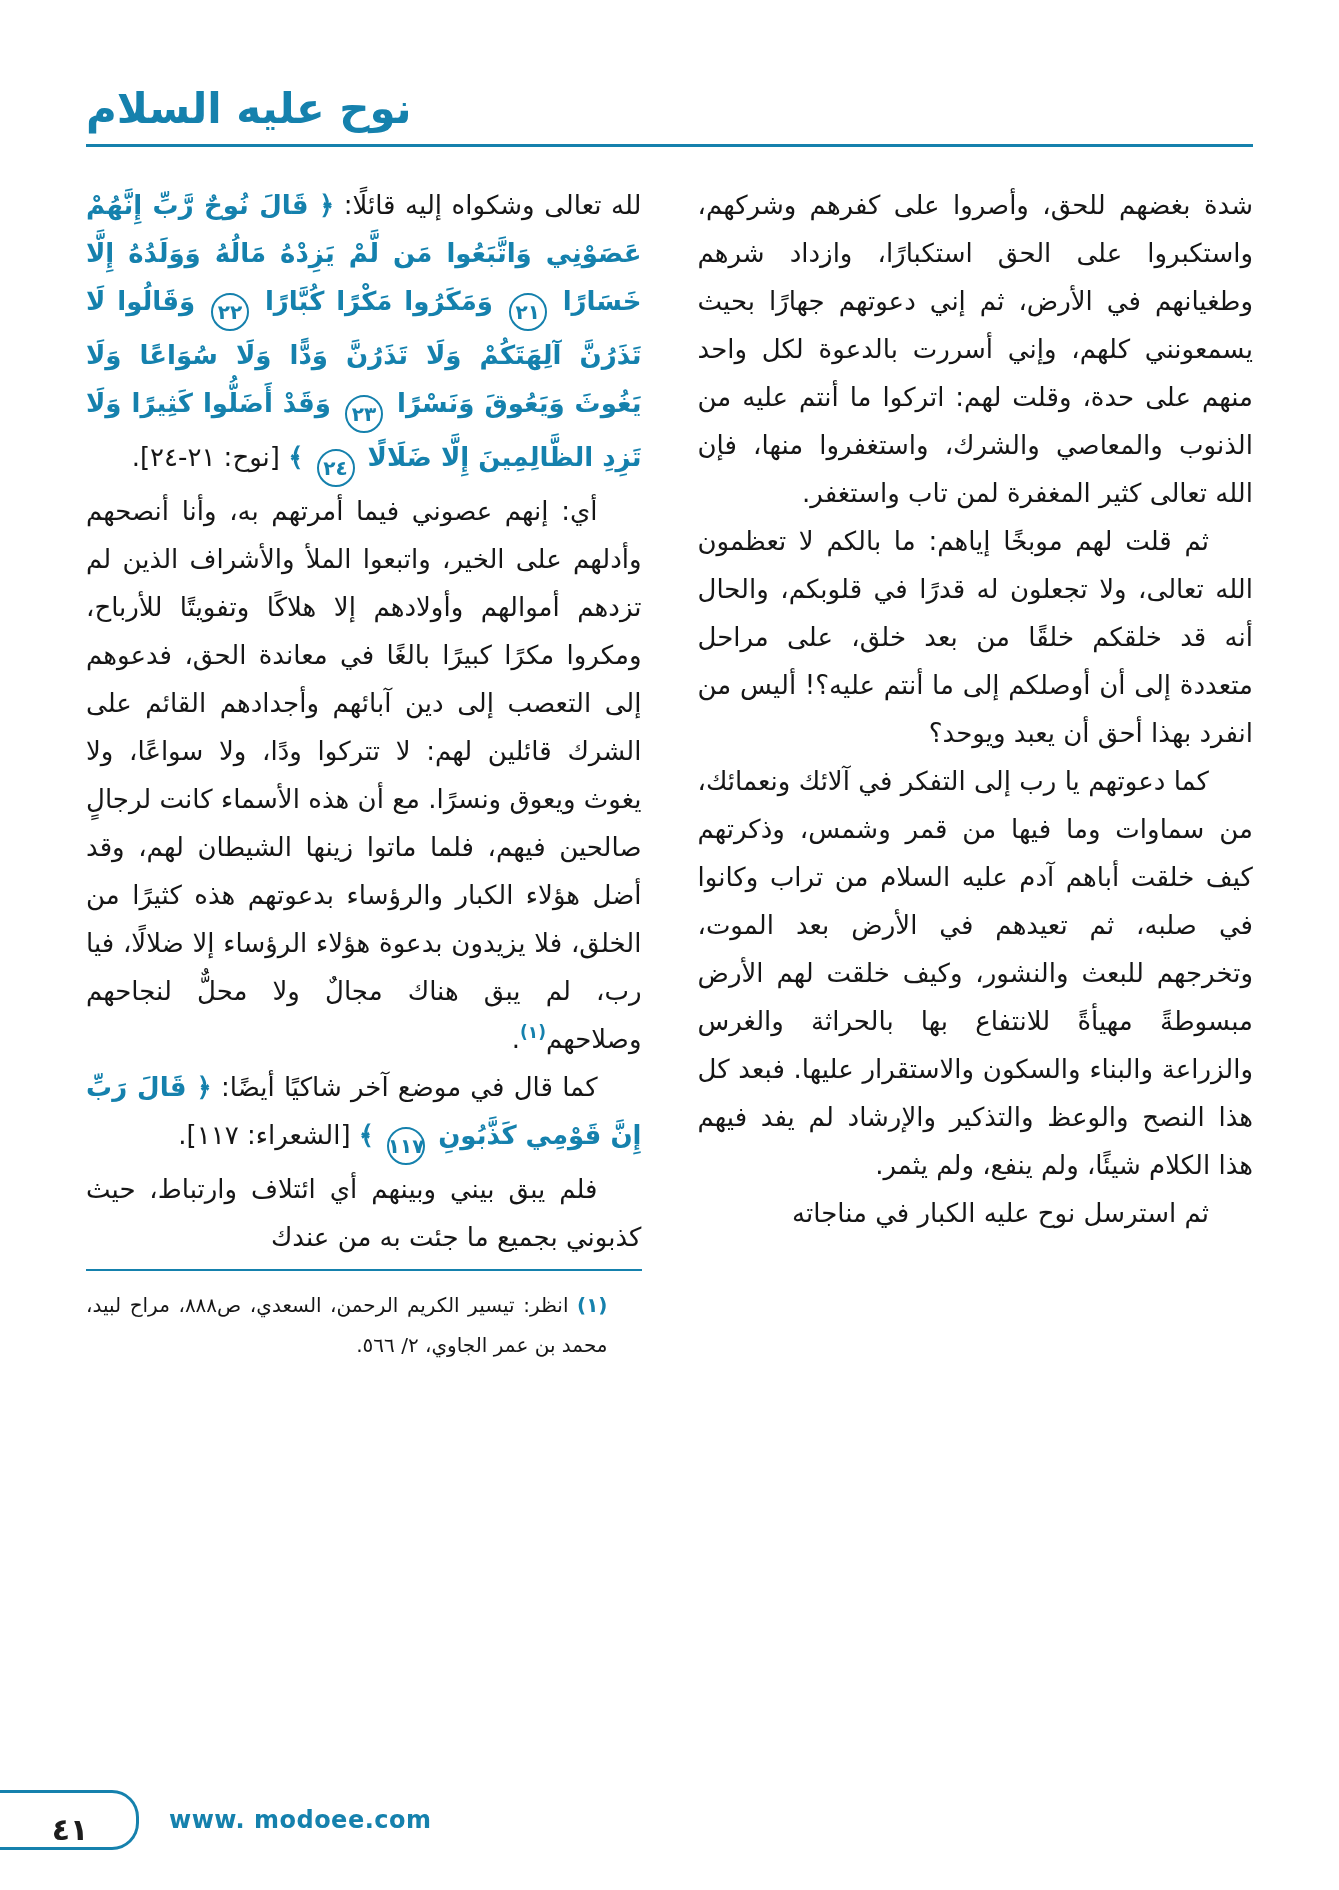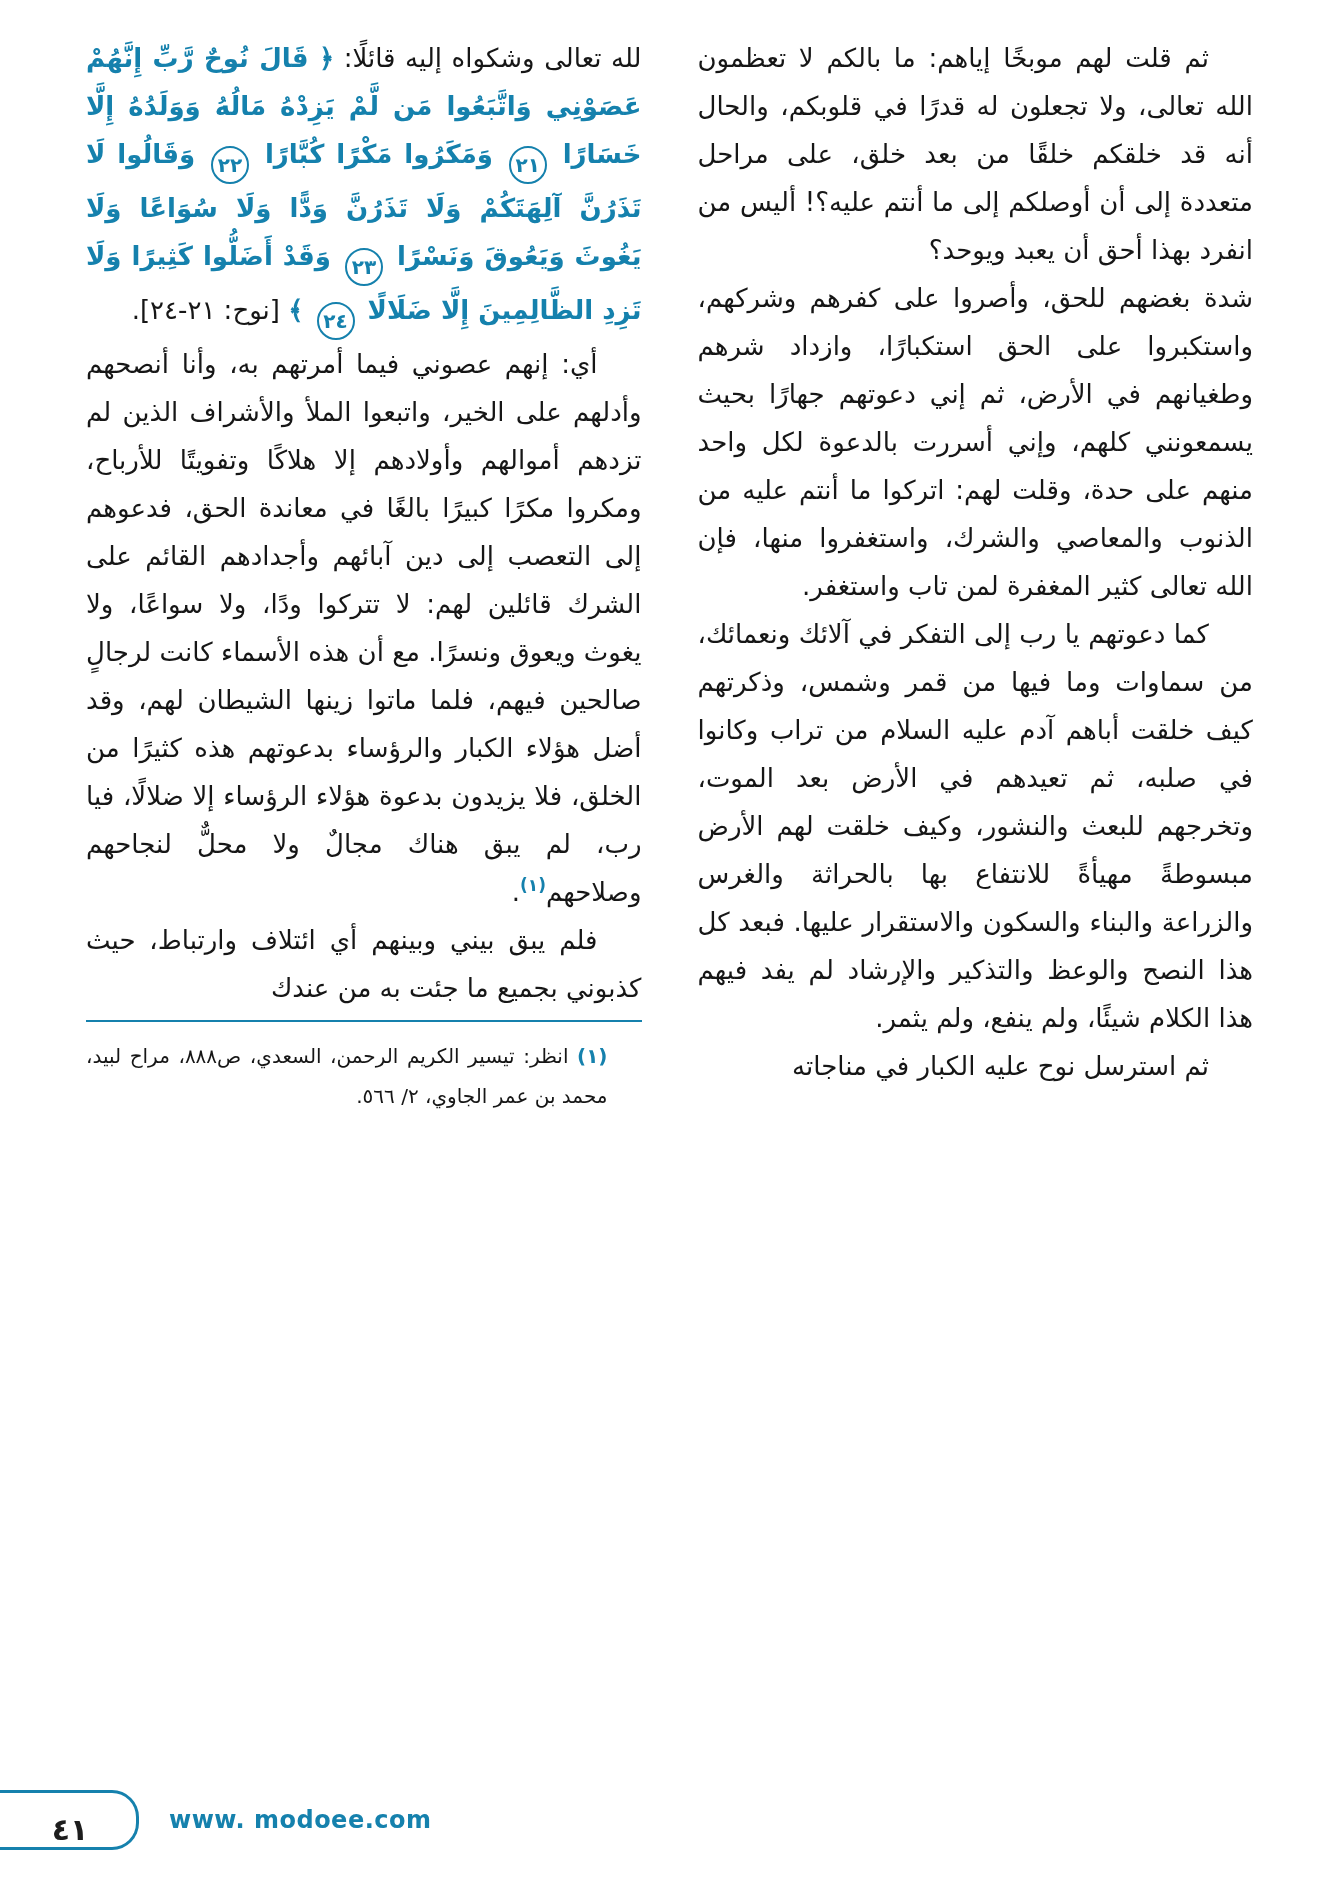--- a/index.html
+++ b/index.html
@@ -125,40 +125,47 @@
     font-weight:bold;
     letter-spacing:0.5px;
   }
 </style>
 </head>
 <body>
 
 <div class="page">
   <div class="content">
 
+    <header class="header">
+      <div class="header-title">نوح عليه السلام</div>
+      <div class="header-rule"></div>
+    </header>
 
     <main class="columns">
 
       <section class="col">
+        <p class="para">شدة بغضهم للحق، وأصروا على كفرهم وشركهم، واستكبروا على الحق استكبارًا، وازداد شرهم وطغيانهم في الأرض، ثم إني دعوتهم جهارًا بحيث يسمعونني كلهم، وإني أسررت بالدعوة لكل واحد منهم على حدة، وقلت لهم: اتركوا ما أنتم عليه من الذنوب والمعاصي والشرك، واستغفروا منها، فإن الله تعالى كثير المغفرة لمن تاب واستغفر.</p>
         <p class="para indent">ثم قلت لهم موبخًا إياهم: ما بالكم لا تعظمون الله تعالى، ولا تجعلون له قدرًا في قلوبكم، والحال أنه قد خلقكم خلقًا من بعد خلق، على مراحل متعددة إلى أن أوصلكم إلى ما أنتم عليه؟! أليس من انفرد بهذا أحق أن يعبد ويوحد؟</p>
-        <p class="para">شدة بغضهم للحق، وأصروا على كفرهم وشركهم، واستكبروا على الحق استكبارًا، وازداد شرهم وطغيانهم في الأرض، ثم إني دعوتهم جهارًا بحيث يسمعونني كلهم، وإني أسررت بالدعوة لكل واحد منهم على حدة، وقلت لهم: اتركوا ما أنتم عليه من الذنوب والمعاصي والشرك، واستغفروا منها، فإن الله تعالى كثير المغفرة لمن تاب واستغفر.</p>
         <p class="para indent">كما دعوتهم يا رب إلى التفكر في آلائك ونعمائك، من سماوات وما فيها من قمر وشمس، وذكرتهم كيف خلقت أباهم آدم عليه السلام من تراب وكانوا في صلبه، ثم تعيدهم في الأرض بعد الموت، وتخرجهم للبعث والنشور، وكيف خلقت لهم الأرض مبسوطةً مهيأةً للانتفاع بها بالحراثة والغرس والزراعة والبناء والسكون والاستقرار عليها. فبعد كل هذا النصح والوعظ والتذكير والإرشاد لم يفد فيهم هذا الكلام شيئًا، ولم ينفع، ولم يثمر.</p>
         <p class="para indent">ثم استرسل نوح عليه الكبار في مناجاته</p>
       </section>
 
       <section class="col">
 
         <p class="para">
           <span>لله تعالى وشكواه إليه قائلًا: </span><span class="quran">﴿ قَالَ نُوحٌ رَّبِّ إِنَّهُمْ عَصَوْنِي وَاتَّبَعُوا مَن لَّمْ يَزِدْهُ مَالُهُ وَوَلَدُهُ إِلَّا خَسَارًا </span><span class="ayah">٢١</span><span class="quran"> وَمَكَرُوا مَكْرًا كُبَّارًا </span><span class="ayah">٢٢</span><span class="quran"> وَقَالُوا لَا تَذَرُنَّ آلِهَتَكُمْ وَلَا تَذَرُنَّ وَدًّا وَلَا سُوَاعًا وَلَا يَغُوثَ وَيَعُوقَ وَنَسْرًا </span><span class="ayah">٢٣</span><span class="quran"> وَقَدْ أَضَلُّوا كَثِيرًا وَلَا تَزِدِ الظَّالِمِينَ إِلَّا ضَلَالًا </span><span class="ayah">٢٤</span><span class="quran"> ﴾</span><span class="ref"> [نوح: ٢١-٢٤].</span>
         </p>
 
         <p class="para indent">
           <span>أي: إنهم عصوني فيما أمرتهم به، وأنا أنصحهم وأدلهم على الخير، واتبعوا الملأ والأشراف الذين لم تزدهم أموالهم وأولادهم إلا هلاكًا وتفويتًا للأرباح، ومكروا مكرًا كبيرًا بالغًا في معاندة الحق، فدعوهم إلى التعصب إلى دين آبائهم وأجدادهم القائم على الشرك قائلين لهم: لا تتركوا ودًا، ولا سواعًا، ولا يغوث ويعوق ونسرًا. مع أن هذه الأسماء كانت لرجالٍ صالحين فيهم، فلما ماتوا زينها الشيطان لهم، وقد أضل هؤلاء الكبار والرؤساء بدعوتهم هذه كثيرًا من الخلق، فلا يزيدون بدعوة هؤلاء الرؤساء إلا ضلالًا، فيا رب، لم يبق هناك مجالٌ ولا محلٌّ لنجاحهم وصلاحهم</span><sup class="fn-marker">(١)</sup><span>.</span>
         </p>
 
+        <p class="para indent">
+          <span>كما قال في موضع آخر شاكيًا أيضًا: </span><span class="quran">﴿ قَالَ رَبِّ إِنَّ قَوْمِي كَذَّبُونِ </span><span class="ayah">١١٧</span><span class="quran"> ﴾</span><span class="ref"> [الشعراء: ١١٧].</span>
+        </p>
 
         <p class="para indent">فلم يبق بيني وبينهم أي ائتلاف وارتباط، حيث كذبوني بجميع ما جئت به من عندك</p>
 
         <hr class="fn-sep">
 
         <p class="footnote">
           <span class="fn-num">(١)</span><span> انظر: تيسير الكريم الرحمن، السعدي، ص٨٨٨، مراح لبيد، محمد بن عمر الجاوي، ٢/ ٥٦٦.</span>
         </p>
 
       </section>

